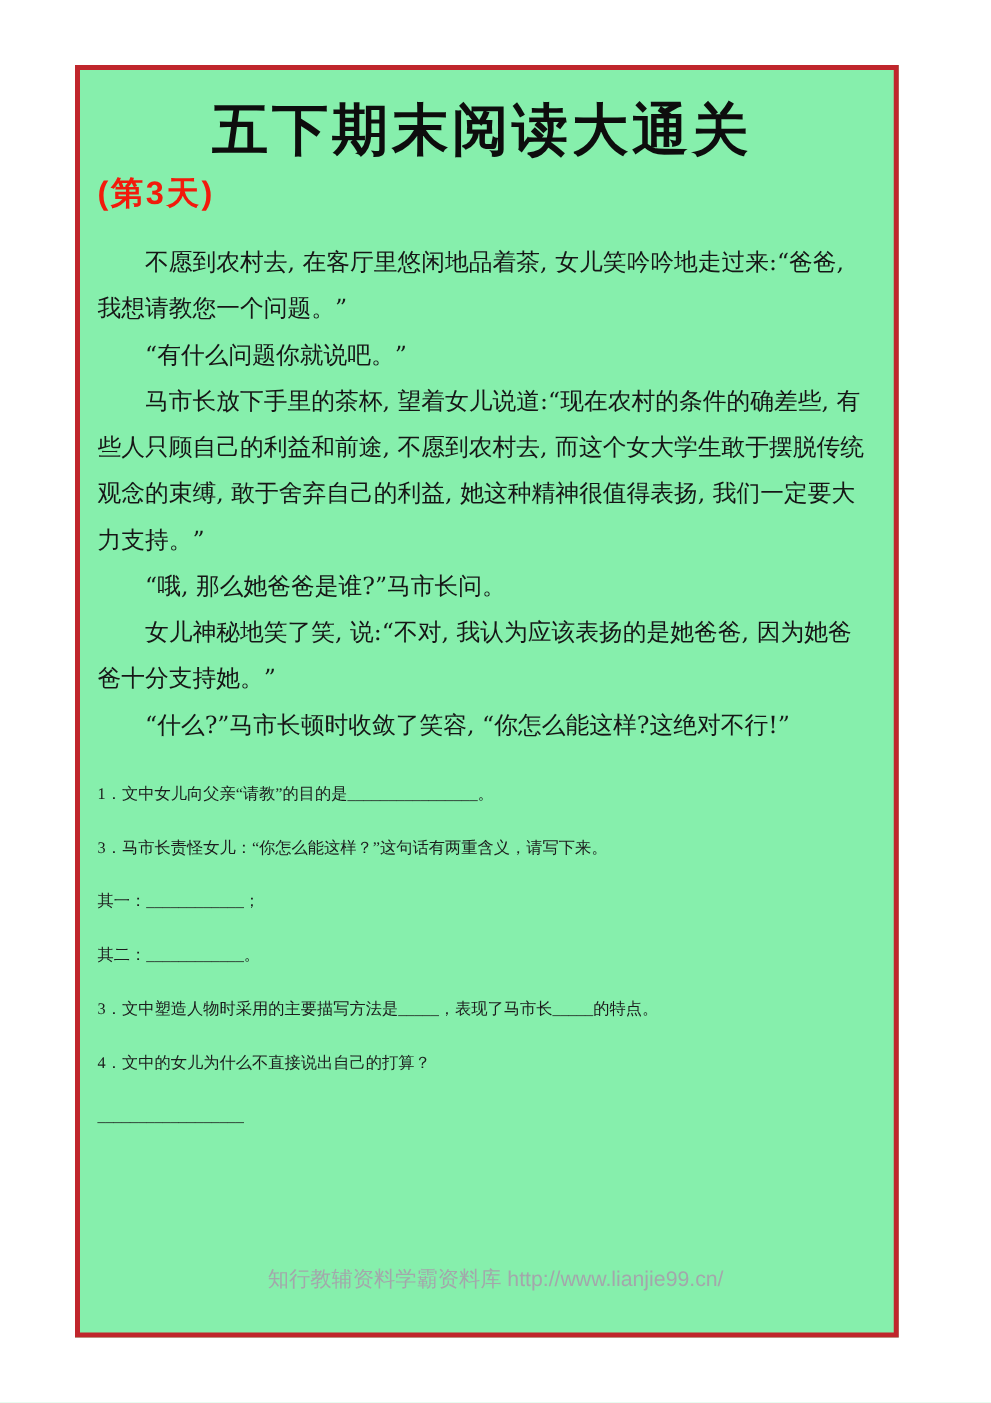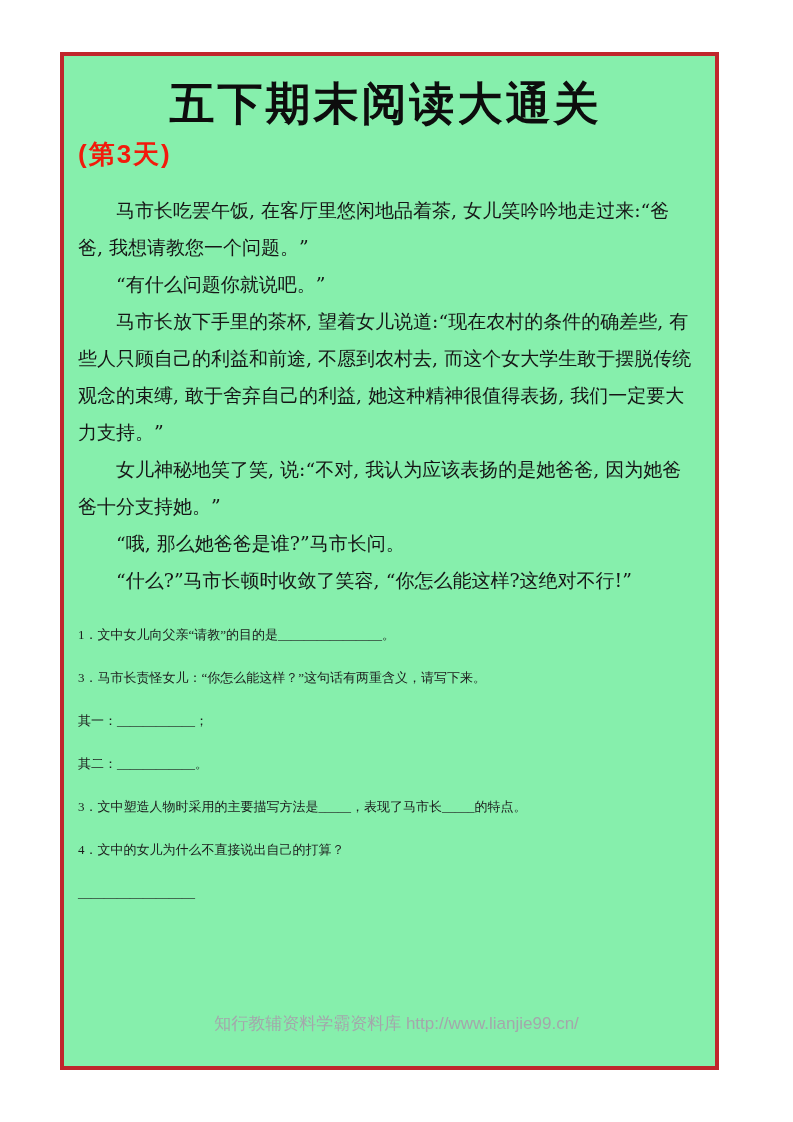--- a/index.html
+++ b/index.html
@@ -84,25 +84,25 @@
 <body>
 
 <div class="page">
   <div class="frame">
 
     <div class="title">五下期末阅读大通关</div>
 
     <div class="subtitle">(第3天)</div>
 
     <div class="story">
-      <p>马市长吃罢午饭, 在客厅里悠闲地品着茶, 女儿笑吟吟地走过来:“爸爸, 我想请教您一个问题。”</p>
+      <p>不愿到农村去, 在客厅里悠闲地品着茶, 女儿笑吟吟地走过来:“爸爸, 我想请教您一个问题。”</p>
       <p>“有什么问题你就说吧。”</p>
       <p>马市长放下手里的茶杯, 望着女儿说道:“现在农村的条件的确差些, 有些人只顾自己的利益和前途, 不愿到农村去, 而这个女大学生敢于摆脱传统观念的束缚, 敢于舍弃自己的利益, 她这种精神很值得表扬, 我们一定要大力支持。”</p>
+      <p>“哦, 那么她爸爸是谁?”马市长问。</p>
       <p>女儿神秘地笑了笑, 说:“不对, 我认为应该表扬的是她爸爸, 因为她爸爸十分支持她。”</p>
-      <p>“哦, 那么她爸爸是谁?”马市长问。</p>
       <p>“什么?”马市长顿时收敛了笑容, “你怎么能这样?这绝对不行!”</p>
     </div>
 
     <div class="questions">
       <p class="q-line">1．文中女儿向父亲“请教”的目的是________________。</p>
       <p class="q-line">3．马市长责怪女儿：“你怎么能这样？”这句话有两重含义，请写下来。</p>
       <p class="q-line">其一：____________；</p>
       <p class="q-line">其二：____________。</p>
       <p class="q-line">3．文中塑造人物时采用的主要描写方法是_____，表现了马市长_____的特点。</p>
       <p class="q-line">4．文中的女儿为什么不直接说出自己的打算？</p>

